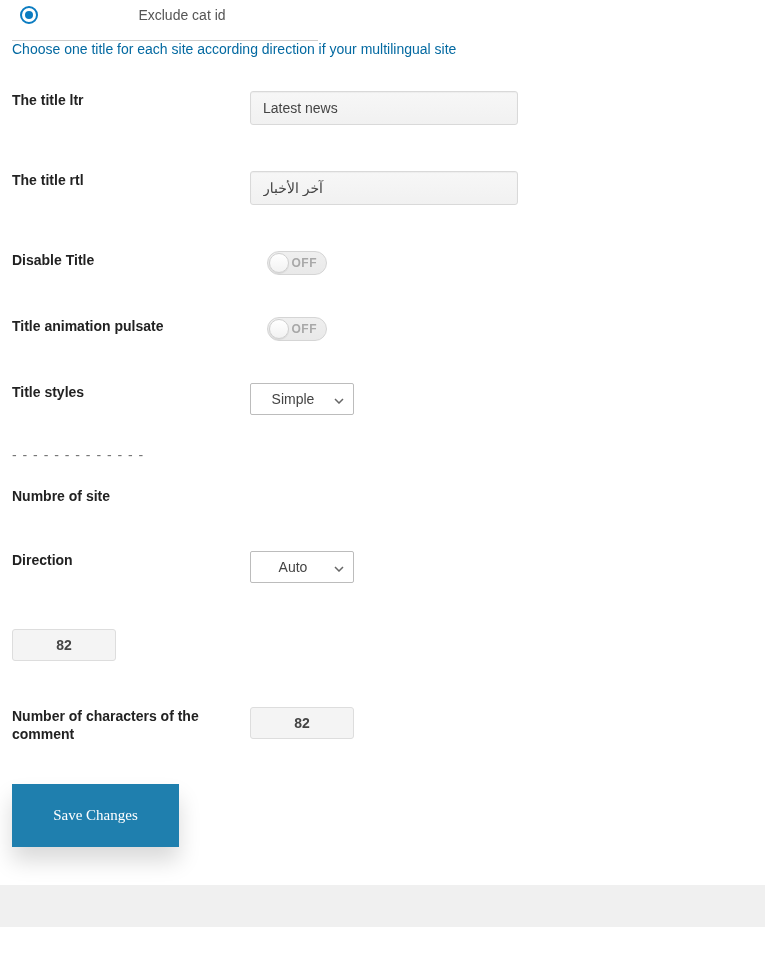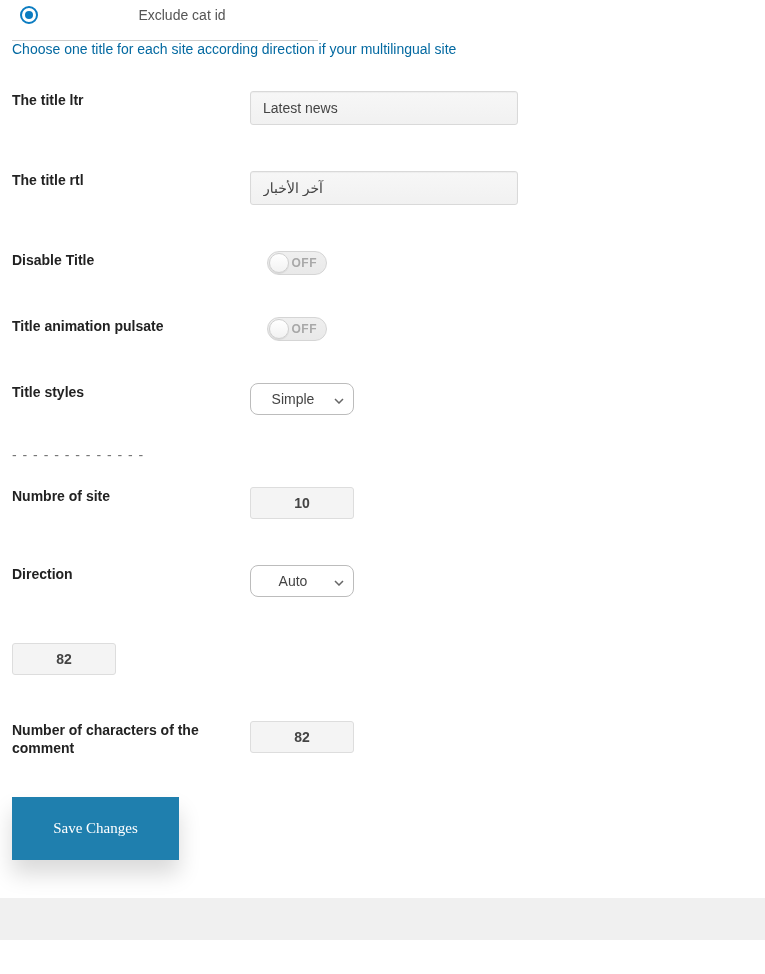--- a/index.html
+++ b/index.html
@@ -114,21 +114,21 @@
     right: 9px;
   }
   .select-wrap {
     position: relative;
     display: inline-block;
   }
   .select {
     width: 104px;
     height: 32px;
     border: 1px solid #bcbcbc;
-    border-radius: 8px;
+    border-radius: 2px;
     background: #fff;
     padding: 0 28px 0 10px;
     font-size: 14px;
     color: #444;
     appearance: none;
     -webkit-appearance: none;
     text-align: center;
   }
   .select-chevron {
     position: absolute;
@@ -222,21 +222,20 @@
     </span>
   </div>
 </div>
 
 
 <div class="dashes">- - - - - - - - - - - - -</div>
 
 
 <div class="field-row">
   <div class="field-label">Numbre of site</div>
-  <input class="number-input" type="text" value="10" style="">
 </div>
 
 
 <div class="field-row">
   <div class="field-label">Direction</div>
   <div class="select-wrap">
     <select class="select">
       <option>Auto</option>
     </select>
     <span class="select-chevron">

